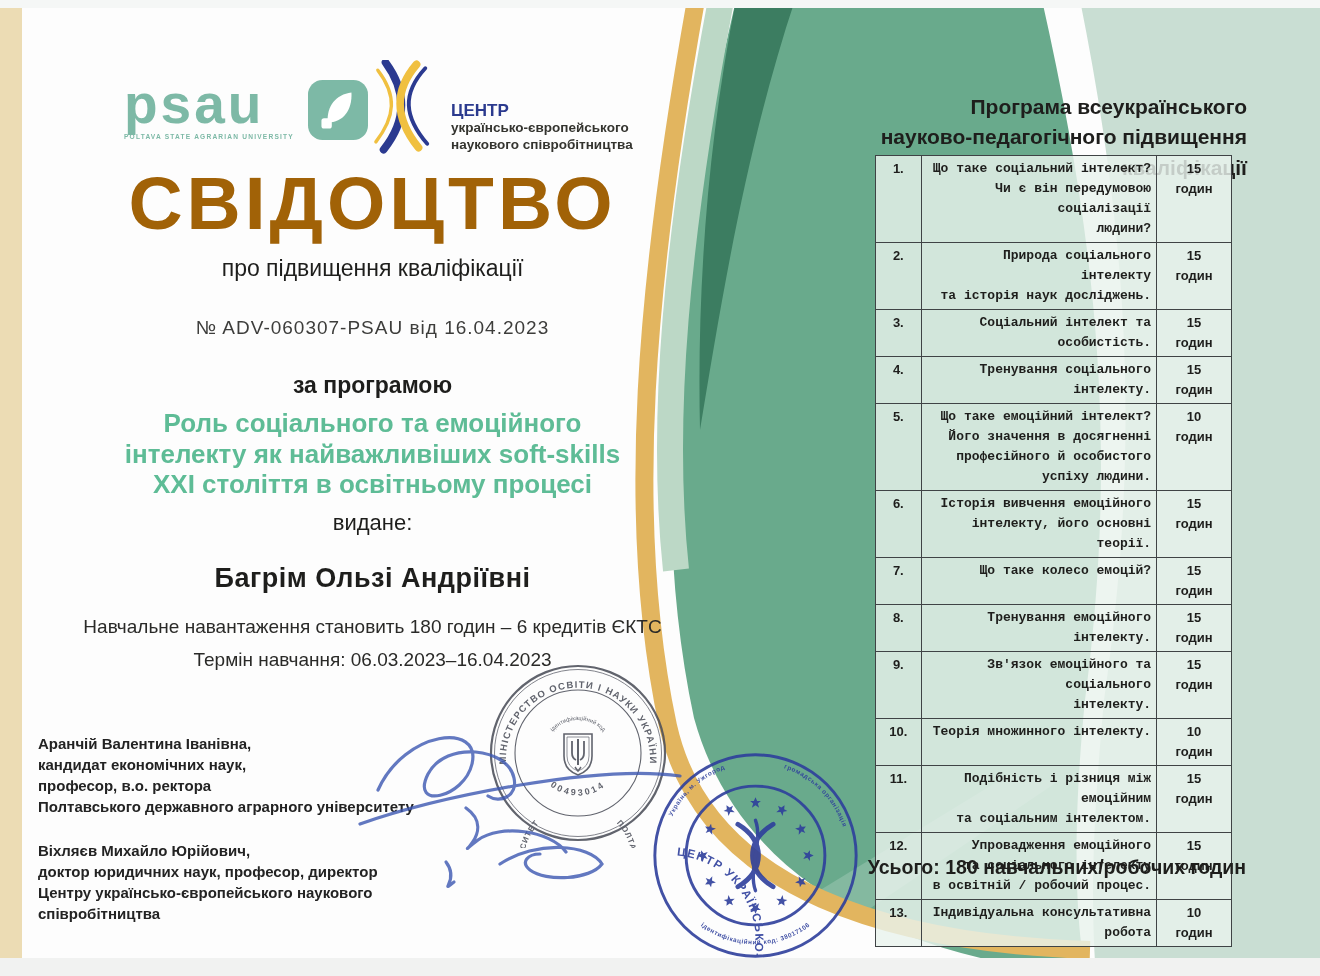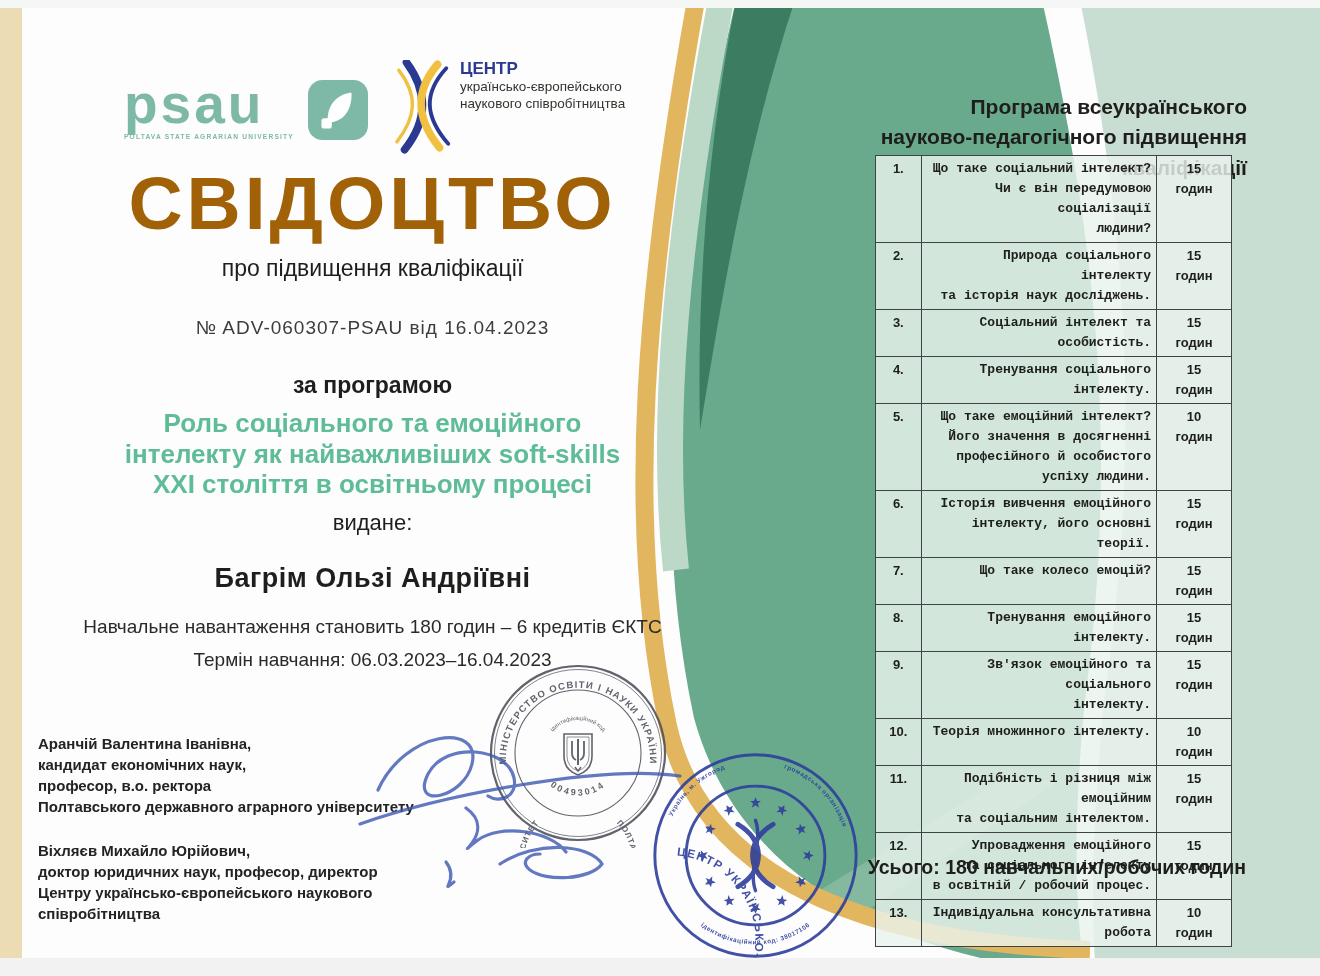--- a/index.html
+++ b/index.html
@@ -13,23 +13,23 @@
   .pre{white-space:pre-line;}
   
   #strip-top{left:0;top:0;width:1320px;height:8px;background:#f5f7f6;z-index:40;}
   #strip-left{left:0;top:8px;width:22px;height:950px;background:#ecdcb4;z-index:40;}
   #strip-bottom{left:0;top:958px;width:1320px;height:18px;background:#f1f2f1;z-index:40;}
   #bg{left:0;top:0;z-index:0;}
   
   #psau-logo{left:124px;top:80px;display:flex;align-items:flex-start;gap:14px;z-index:10;}
   .psau-word{font-size:55px;font-weight:bold;color:#7db9a6;line-height:0.9;letter-spacing:3px;}
   .psau-tag{font-size:6.6px;font-weight:bold;color:#7db9a6;letter-spacing:1.2px;margin-top:3px;text-align:center;}
-  #cuesc-logo{left:393px;top:60px;display:flex;align-items:flex-start;gap:5px;z-index:10;}
+  #cuesc-logo{left:372px;top:60px;display:flex;align-items:flex-end;gap:17px;z-index:10;}
   .cuesc-title{font-size:17px;font-weight:bold;color:#2b3a8e;line-height:1.1;}
-  .cuesc-sub{font-size:13.5px;font-weight:normal;color:#34342f;line-height:1.25;}
+  .cuesc-sub{font-size:13.5px;font-weight:bold;color:#34342f;line-height:1.25;}
   
   #main-col{left:40px;top:166px;width:665px;text-align:center;z-index:10;}
   .cert-title{font-size:75px;font-weight:700;color:#a16207;letter-spacing:4px;line-height:1;}
   .cert-subtitle{font-size:23px;font-weight:normal;margin-top:14px;}
   .cert-number{font-size:19px;color:#3d3d3b;letter-spacing:1px;margin-top:35px;}
   .program-label{font-size:23px;font-weight:bold;margin-top:33px;}
   .program-title{font-size:26px;font-weight:bold;color:#5ebc96;line-height:1.18;margin-top:9px;}
   .issued-label{font-size:22px;font-weight:normal;margin-top:10px;}
   .recipient{font-size:27px;font-weight:bold;margin-top:27px;letter-spacing:0.5px;}
   .workload{font-size:19px;color:#2a2a28;margin-top:22px;}

